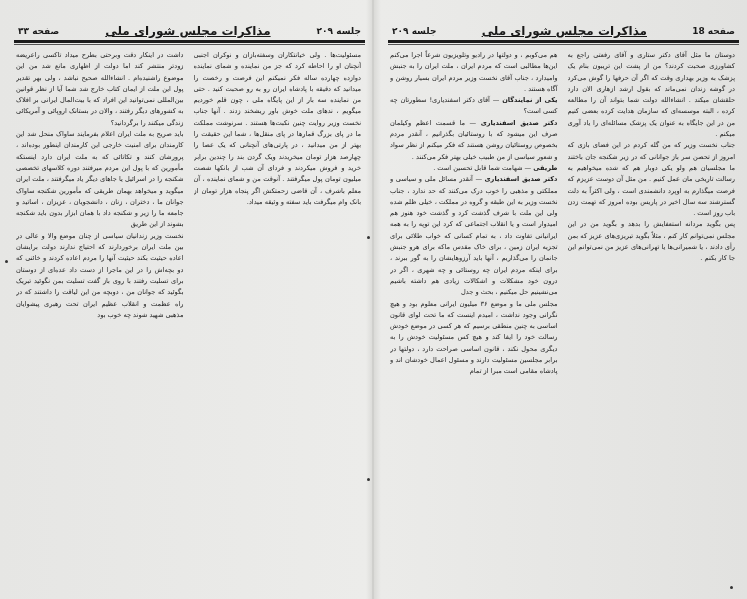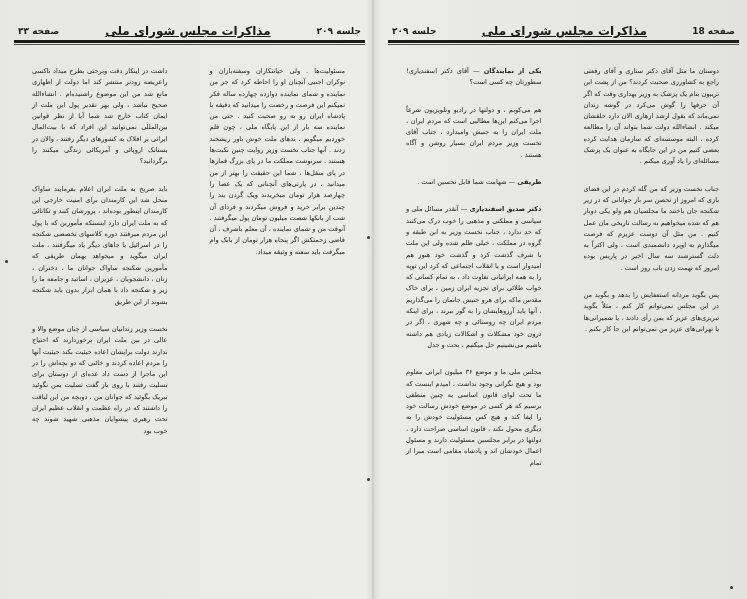--- a/index.html
+++ b/index.html
@@ -15,21 +15,21 @@
   .page.left { left: 0; width: 373px; }
   .page.right { left: 374px; width: 373px; }
   .header { position: absolute; top: 24px; left: 18px; right: 12px; height: 14px;
     direction: rtl; display: flex; justify-content: space-between; align-items: center;
     font-size: 9px; font-weight: bold; }
   .header .title { font-size: 12px; text-decoration: underline; }
   .rule { position: absolute; top: 40px; left: 14px; right: 8px; height: 3px; background: #1c1c1c; }
   .rule2 { position: absolute; top: 44px; left: 14px; right: 8px; height: 1px; background: #555; }
   .cols { position: absolute; top: 50px; left: 16px; right: 12px; bottom: 100px; display: flex; flex-direction: row-reverse; gap: 10px; }
   .col { flex: 1; direction: rtl; text-align: justify; font-size: 6.6px; line-height: 11.3px; overflow: hidden; color: #222; }
-  .col p { margin: 16px; }
+  .col p { margin: 0; }
   .col .spk { font-weight: bold; }
   .fold { position: absolute; left: 372px; top: 0; width: 2px; height: 599px; background: #cfcfcc; }
   .speck { position: absolute; width: 3px; height: 3px; border-radius: 50%; background: #333; }
 </style>
 </head>
 <body>
 
 <div class="spread">
   <div class="fold"></div>
 
@@ -61,22 +61,23 @@
     </div>
     <div class="rule"></div>
     <div class="rule2"></div>
     <div class="cols">
       <div class="col">
         <p>دوستان ما مثل آقای دکتر ستاری و آقای رفعتی راجع به کشاورزی صحبت کردند؟ من از پشت این تریبون بنام یک پزشک به وزیر بهداری وقت که اگر آن حرفها را گوش می‌کرد در گوشه زندان نمی‌ماند که بقول ارشد ازهاری الان دارد حلقشان میکند . انشاءالله دولت شما بتواند آن را مطالعه کرده ، البته موسسه‌ای که سازمان هدایت کرده بعضی کنیم من در این جایگاه به عنوان یک پزشک مسائله‌ای را یاد آوری میکنم .</p>
         <p>جناب نخست وزیر که من گله کردم در این فضای بازی که امروز از تحصن سر باز جوانانی که در زیر شکنجه جان باختند ما مجلسیان هم ولو یکی دوبار هم که شده میخواهیم به رسالت تاریخی مان عمل کنیم . من مثل آن دوست عزیزم که فرصت میگذارم به اوپرد دانشمندی است ، ولی اکثراً به دلت گسترشند سه سال اخیر در پاریس بوده امروز که تهمت زدن باب روز است .</p>
         <p>پس بگوید مردانه استعفایش را بدهد و بگوید من در این مجلس نمی‌توانم کار کنم ، مثلاً بگوید تبریزی‌های عزیز که بمن رأی دادند ، یا شمیرانی‌ها یا تهرانی‌های عزیز من نمی‌توانم این جا کار بکنم .</p>
       </div>
       <div class="col">
+        <p>هم می‌کوبم ، و دولتها در رادیو وتلویزیون شرعاً اجرا می‌کنم این‌ها مطالبی است که مردم ایران ، ملت ایران را به جنبش وامیدارد ، جناب آقای نخست وزیر مردم ایران بسیار روشن و آگاه هستند .</p>
         <p><span class="spk">یکی از نمایندگان</span> <span>— آقای دکتر اسفندیاری! سطورتان چه کسی است؟</span></p>
-        <p>هم می‌کوبم ، و دولتها در رادیو وتلویزیون شرعاً اجرا می‌کنم این‌ها مطالبی است که مردم ایران ، ملت ایران را به جنبش وامیدارد ، جناب آقای نخست وزیر مردم ایران بسیار روشن و آگاه هستند .</p>
+        <p><span class="spk">دکتر صدیق اسفندیاری</span> <span>— ما قسمت اعظم وکیلمان صرف این میشود که با روستائیان بگذرانیم ، آنقدر مردم بخصوص روستائیان روشن هستند که فکر میکنم از نظر سواد و شعور سیاسی از من طبیب خیلی بهتر فکر می‌کنند .</span></p>
         <p><span class="spk">طریقی</span> <span>— شهامت شما قابل تحسین است .</span></p>
         <p><span class="spk">دکتر صدیق اسفندیاری</span> <span>— آنقدر مسائل ملی و سیاسی و مملکتی و مذهبی را خوب درک می‌کنند که حد ندارد ، جناب نخست وزیر به این طبقه و گروه در مملکت ، خیلی ظلم شده ولی این ملت با شرف گذشت کرد و گذشت خود هنوز هم امیدوار است و یا انقلاب اجتماعی که کرد این توپه را به همه ایرانیانی تفاوت داد ، به تمام کسانی که خواب طلائی برای تجزیه ایران زمین ، برای خاک مقدس ماکه برای هرو جنبش جانمان را می‌گذاریم ، آنها باید آرزوهایشان را به گور ببرند ، برای اینکه مردم ایران چه روستائی و چه شهری ، اگر در درون خود مشکلات و اشکالات زیادی هم داشته باشیم می‌نشینیم حل میکنیم ، بحث و جدل</span></p>
         <p>مجلس ملی ما و موضع ۳۶ میلیون ایرانی معلوم بود و هیچ نگرانی وجود نداشت ، امیدم اینست که ما تحت لوای قانون اساسی به چنین منطقی برسیم که هر کسی در موضع خودش رسالت خود را ایفا کند و هیچ کس مسئولیت خودش را به دیگری محول نکند ، قانون اساسی صراحت دارد ، دولتها در برابر مجلسین مسئولیت دارند و مسئول اعمال خودشان اند و پادشاه مقامی است مبرا از تمام</p>
       </div>
     </div>
   </div>
 
   <span class="speck" style="left:5px;top:260px"></span>
   <span class="speck" style="left:367px;top:236px"></span>
   <span class="speck" style="left:367px;top:478px"></span>

